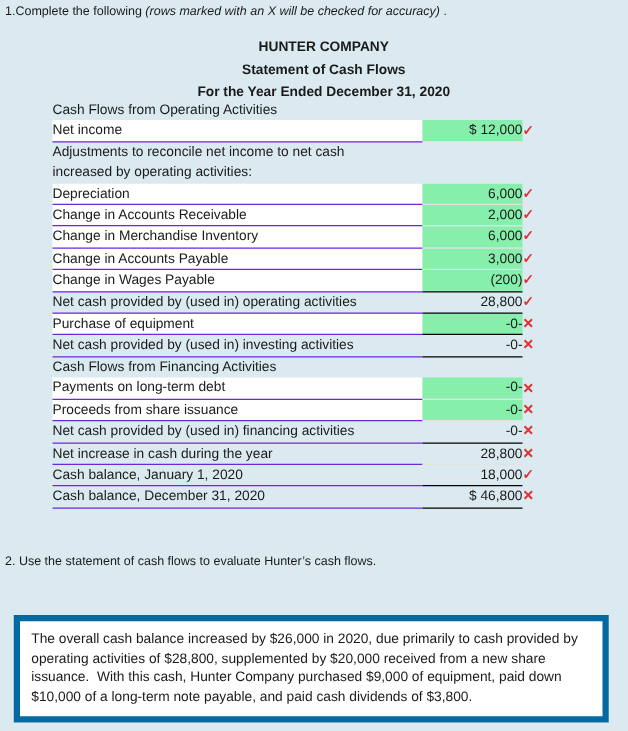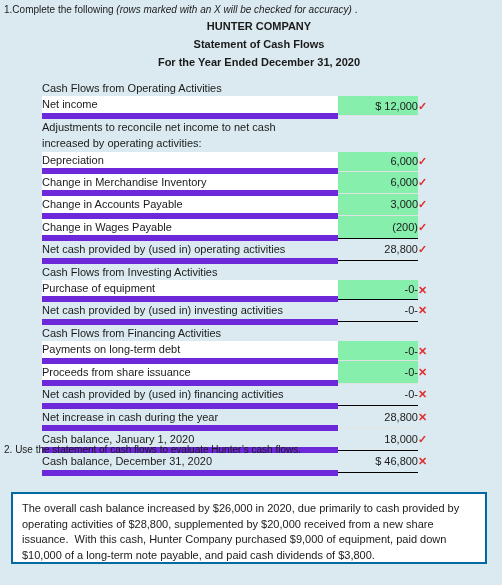--- a/index.html
+++ b/index.html
@@ -30,20 +30,21 @@
   
   .stmt-head {
     position: absolute;
     left: 0;
     width: 502px;
     text-align: center;
     font-weight: bold;
     font-size: 11px;
     padding-left: 16px;
     box-sizing: border-box;
+    margin-top: 12px;
   }
   #head-company { top: 20px; }
   #head-title   { top: 38px; }
   #head-period  { top: 56px; }
 
   
   #stmt-table {
     position: absolute;
     left: 42px;
     top: 80px;
@@ -56,21 +57,21 @@
     padding: 0;
     vertical-align: middle;
     line-height: 16.4px;
   }
   .c-label {
     width: 296px;
     background: #ffffff;
     padding-left: 3px;
     box-sizing: border-box;
     white-space: nowrap;
-    border-bottom: 6px solid #6d28d9;
+    border-bottom: 1px solid #6d28d9;
   }
   .c-value {
     width: 80px;
     background: #86efac;
     text-align: right;
     padding-right: 4px;
     box-sizing: border-box;
     white-space: nowrap;
     border-bottom: 1px solid #e2e2e2;
   }
@@ -114,23 +115,23 @@
   .mark-x     { color: #e03030; }
 
   
   #q2-line { top: 444px; }
 
   #answer-box {
     position: absolute;
     left: 11px;
     top: 492px;
     width: 476px;
-    height: 72px;
+    height: 86px;
     background: #ffffff;
-    border: 2px solid #0369a1;
+    border: 5px solid #0369a1;
     box-sizing: border-box;
     padding: 7px 9px 0 9px;
   }
   #answer-text {
     font-size: 11px;
     line-height: 15.5px;
     color: #1a1a1a;
     white-space: pre-wrap;
   }
 </style>
@@ -164,44 +165,44 @@
         <td class="c-label ind-1">increased by operating activities:</td>
         <td class="c-value"></td>
         <td class="c-mark "></td>
       </tr>
       <tr class="r-item">
         <td class="c-label ind-1">Depreciation</td>
         <td class="c-value">6,000</td>
         <td class="c-mark mark-check">✓</td>
       </tr>
       <tr class="r-item">
+        <td class="c-label ind-1">Change in Accounts Receivable</td>
+        <td class="c-value">2,000</td>
+        <td class="c-mark mark-check">✓</td>
+      </tr>
+      <tr class="r-item">
         <td class="c-label ind-1">Change in Merchandise Inventory</td>
         <td class="c-value">6,000</td>
         <td class="c-mark mark-check">✓</td>
       </tr>
       <tr class="r-item">
         <td class="c-label ind-1">Change in Accounts Payable</td>
         <td class="c-value">3,000</td>
         <td class="c-mark mark-check">✓</td>
       </tr>
       <tr class="r-item">
         <td class="c-label ind-1">Change in Wages Payable</td>
         <td class="c-value botline">(200)</td>
         <td class="c-mark mark-check">✓</td>
       </tr>
       <tr class="r-subtotal">
         <td class="c-label ind-2">Net cash provided by (used in) operating activities</td>
         <td class="c-value botline">28,800</td>
         <td class="c-mark mark-check">✓</td>
       </tr>
-      <tr class="r-section">
-        <td class="c-label ind-0">Cash Flows from Investing Activities</td>
-        <td class="c-value"></td>
-        <td class="c-mark "></td>
-      </tr>
       <tr class="r-item">
         <td class="c-label ind-1">Purchase of equipment</td>
         <td class="c-value botline">-0-</td>
         <td class="c-mark mark-x">✕</td>
       </tr>
       <tr class="r-subtotal">
         <td class="c-label ind-2">Net cash provided by (used in) investing activities</td>
         <td class="c-value botline">-0-</td>
         <td class="c-mark mark-x">✕</td>
       </tr>

